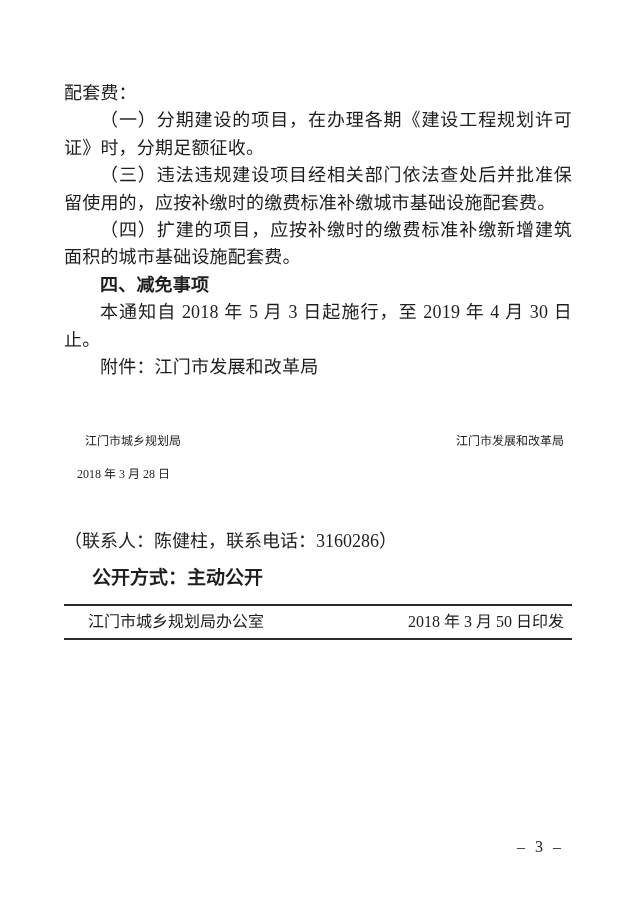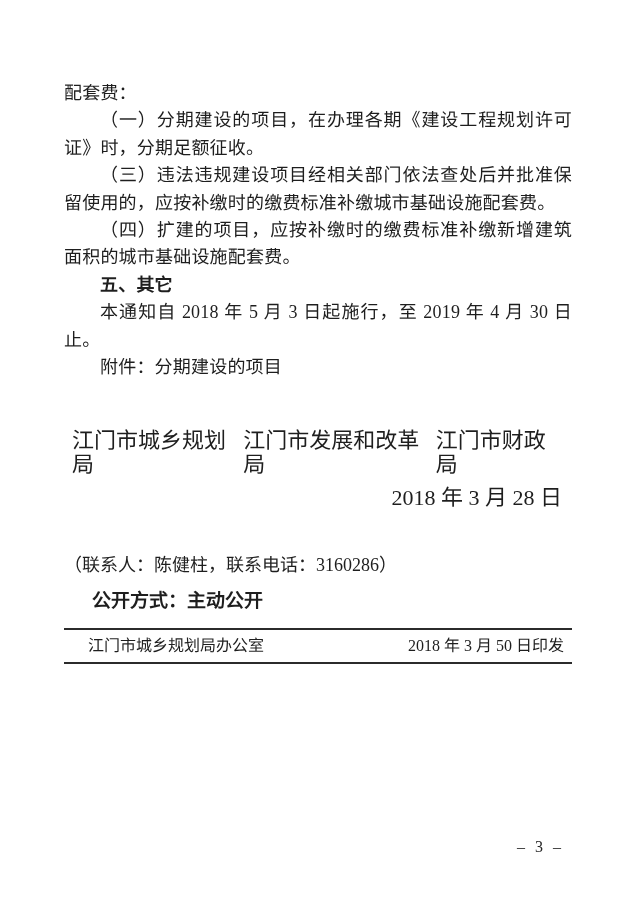--- a/index.html
+++ b/index.html
@@ -27,47 +27,48 @@
     font-size: 18px;
     line-height: 27.4px;
     text-align: justify;
     letter-spacing: 0.2px;
   }
   .indent { text-indent: 2em; }
   .bold { font-weight: bold; }
 
   .signature {
     margin-top: 48px;
-    font-size: 22px;
+    font-size: 12px;
+    margin-left: 13px;
   }
   .agencies {
     display: flex;
     justify-content: space-between;
     padding: 0 8px;
     line-height: 24px;
   }
   .sig-date {
-    text-align: right;
+    text-align: left;
     padding-right: 10px;
     margin-top: 9px;
     line-height: 24px;
   }
 
   .contact {
     margin: 44px 0 10px 0;
     font-size: 18px;
     line-height: 22px;
   }
   .publicity {
     margin: 13px 0 4px 0;
     padding-left: 28px;
     font-size: 19px;
     line-height: 26px;
     font-weight: bold;
-    font-family: Liberation Mono, monospace;
+    font-family: Liberation Serif, serif;
   }
   .footer-rule-block {
     margin-top: 13px;
     border-top: 2px solid #2b2b2b;
     border-bottom: 2px solid #2b2b2b;
     padding: 6px 0;
   }
   .footer-row {
     display: flex;
     justify-content: space-between;
@@ -89,30 +90,29 @@
 <body>
 
 <div class="page">
   <div class="content">
 
     <p class="para">配套费：</p>
     <p class="para indent">（一）分期建设的项目，在办理各期《建设工程规划许可证》时，分期足额征收。</p>
     <p class="para indent">（三）违法违规建设项目经相关部门依法查处后并批准保留使用的，应按补缴时的缴费标准补缴城市基础设施配套费。</p>
     <p class="para indent">（四）扩建的项目，应按补缴时的缴费标准补缴新增建筑面积的城市基础设施配套费。</p>
 
+    <p class="para indent bold">四、减免事项</p>
 
-    <p class="para indent bold">五、其它</p>
     <p class="para indent">本通知自 2018 年 5 月 3 日起施行，至 2019 年 4 月 30 日止。</p>
-    <p class="para indent">附件：分期建设的项目</p>
+    <p class="para indent">附件：江门市发展和改革局</p>
 
     <div class="signature">
       <div class="agencies">
         <span>江门市城乡规划局</span>
         <span>江门市发展和改革局</span>
-        <span>江门市财政局</span>
       </div>
       <div class="sig-date">2018 年 3 月 28 日</div>
     </div>
 
     <p class="contact">（联系人：陈健柱，联系电话：3160286）</p>
 
     <p class="publicity">公开方式：主动公开</p>
 
     <div class="footer-rule-block">
       <div class="footer-row">

